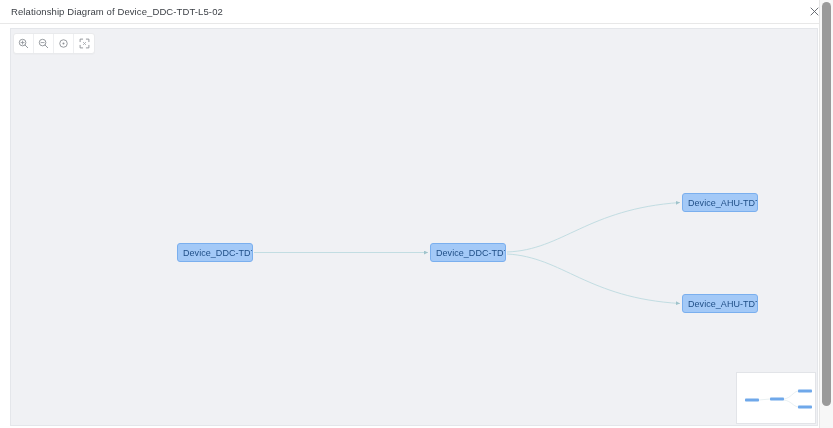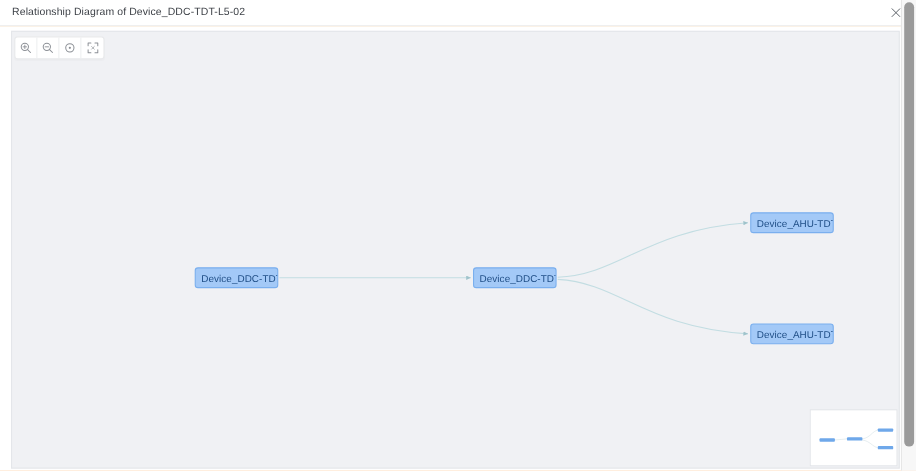--- a/index.html
+++ b/index.html
@@ -12,21 +12,21 @@
     height: 428px;
     overflow: hidden;
     font-family: "Liberation Sans", sans-serif;
     -webkit-font-smoothing: antialiased;
   }
 
   .app-window {
     position: relative;
     width: 833px;
     height: 428px;
-    background: #fdba74;
+    background: #4d7c0f;
     box-sizing: border-box;
   }
 
   
   .titlebar {
     position: absolute;
     top: 0;
     left: 0;
     width: 833px;
     height: 24px;

